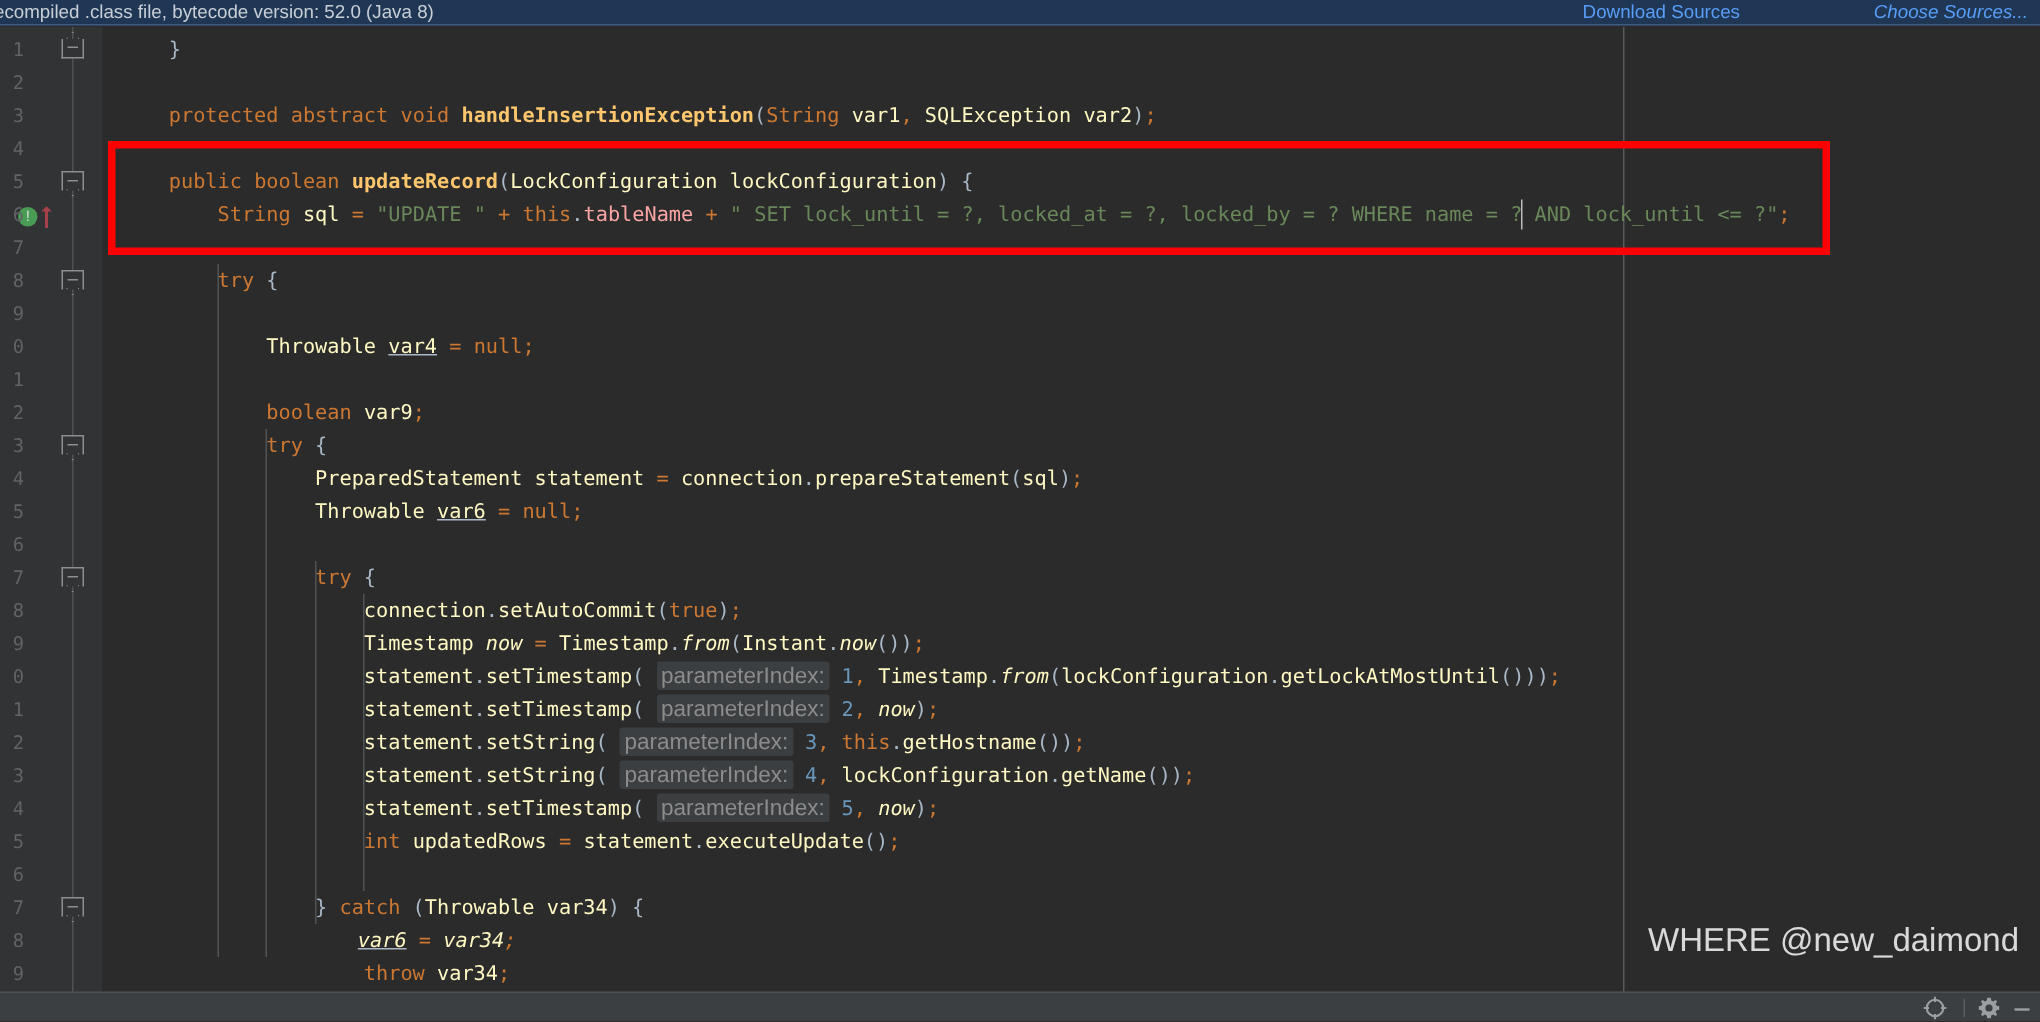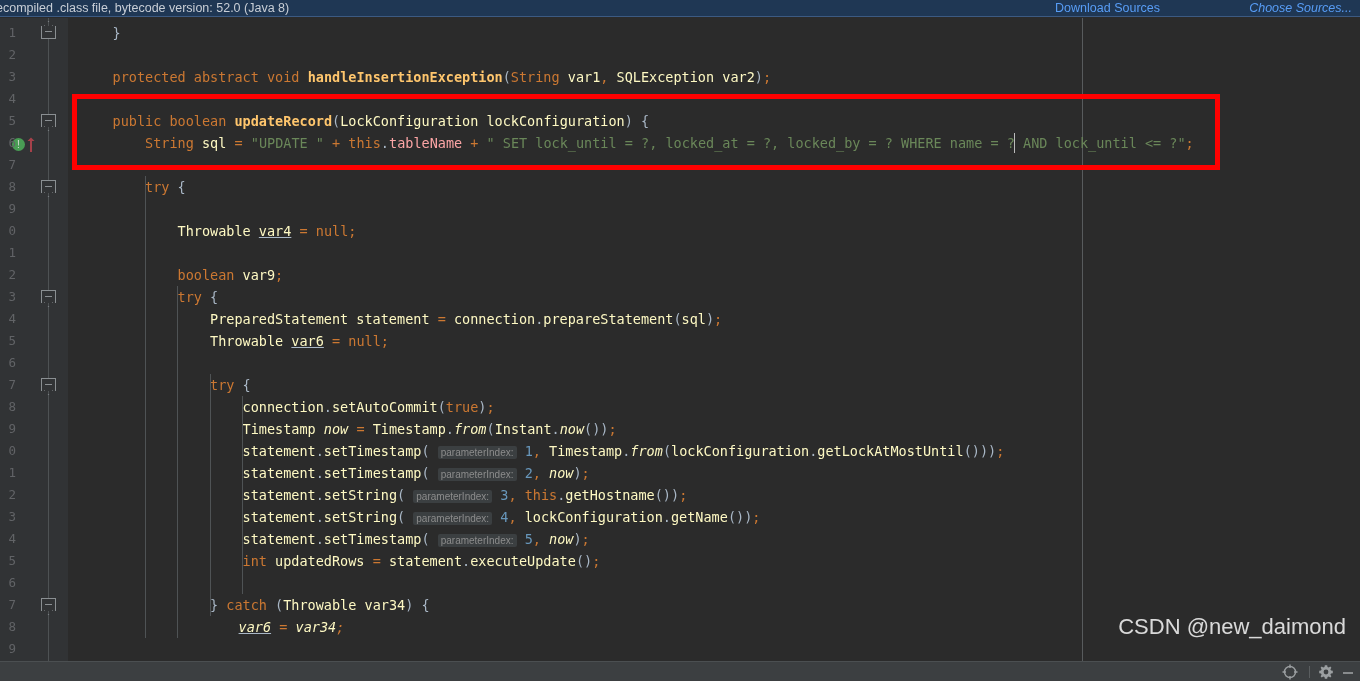--- a/index.html
+++ b/index.html
@@ -218,21 +218,21 @@
   .str  { color: #6a8759; }
   .num  { color: #6897bb; }
   .fld  { color: #fca5a5; }
   .pln  { color: #fef9c3; margin-top: 44px; }
   .ital { font-style: italic; }
   .undl { text-decoration: underline; text-decoration-color: #a9b7c6; }
   .hint {
     color: #8c8c8c;
     background: #3b3f41;
     font-family: "Liberation Sans", sans-serif;
-    font-size: 10px;
+    font-size: 15px;
     border-radius: 2px;
     padding: 1px 3px 1px 3px;
     margin-top: 19px;
   }
 
   
   #caret {
     position: absolute;
     width: 1px;
     background: #bbbbbb;
@@ -377,29 +377,30 @@
       <div class="line" style="top: 378px; left: 12px;">                    <span class="pln">connection</span>.<span class="pln">setAutoCommit</span>(<span class="kw">true</span>)<span class="kw">;</span></div>
       <div class="line" style="top: 400px; left: 12px;">                    <span class="pln">Timestamp</span> <span class="pln ital">now</span> <span class="kw">=</span> <span class="pln">Timestamp</span>.<span class="pln ital">from</span>(<span class="pln">Instant</span>.<span class="pln ital">now</span>())<span class="kw">;</span></div>
       <div class="line" style="top: 422px; left: 12px;">                    <span class="pln">statement</span>.<span class="pln">setTimestamp</span>( <span class="hint">parameterIndex:</span> <span class="num">1</span><span class="kw">,</span> <span class="pln">Timestamp</span>.<span class="pln ital">from</span>(<span class="pln">lockConfiguration</span>.<span class="pln">getLockAtMostUntil</span>()))<span class="kw">;</span></div>
       <div class="line" style="top: 444px; left: 12px;">                    <span class="pln">statement</span>.<span class="pln">setTimestamp</span>( <span class="hint">parameterIndex:</span> <span class="num">2</span><span class="kw">,</span> <span class="pln ital">now</span>)<span class="kw">;</span></div>
       <div class="line" style="top: 466px; left: 12px;">                    <span class="pln">statement</span>.<span class="pln">setString</span>( <span class="hint">parameterIndex:</span> <span class="num">3</span><span class="kw">,</span> <span class="kw">this</span>.<span class="pln">getHostname</span>())<span class="kw">;</span></div>
       <div class="line" style="top: 488px; left: 12px;">                    <span class="pln">statement</span>.<span class="pln">setString</span>( <span class="hint">parameterIndex:</span> <span class="num">4</span><span class="kw">,</span> <span class="pln">lockConfiguration</span>.<span class="pln">getName</span>())<span class="kw">;</span></div>
       <div class="line" style="top: 510px; left: 12px;">                    <span class="pln">statement</span>.<span class="pln">setTimestamp</span>( <span class="hint">parameterIndex:</span> <span class="num">5</span><span class="kw">,</span> <span class="pln ital">now</span>)<span class="kw">;</span></div>
       <div class="line" style="top: 532px; left: 12px;">                    <span class="kw">int</span> <span class="pln">updatedRows</span> <span class="kw">=</span> <span class="pln">statement</span>.<span class="pln">executeUpdate</span>()<span class="kw">;</span></div>
       <div class="line" style="top: 576px; left: 12px;">                } <span class="kw">catch</span> (<span class="pln">Throwable</span> <span class="pln">var34</span>) {</div>
       <div class="line" style="top: 598px; left: 8px; font-style: italic;">                    <span class="pln undl">var6</span> <span class="kw">=</span> <span class="pln">var34</span><span class="kw">;</span></div>
+      <div class="line" style="top: 620px; left: 12px;">                    <span class="kw">throw</span> <span class="pln">var34</span><span class="kw">;</span></div>
       <div class="iguide" style="left: 76.96px; top: 158px; height: 462px;"></div>
       <div class="iguide" style="left: 109.44px; top: 268px; height: 352px;"></div>
       <div class="iguide" style="left: 141.92px; top: 356px; height: 242px;"></div>
       <div class="iguide" style="left: 174.4px; top: 378px; height: 198px;"></div>
     </div>
 
   <div id="redbox" style="left: 72px; top: 76px; width: 1148px; height: 76px;"></div>
 
-  <div id="watermark">CSDN @new_daimond</div>
+  <div id="watermark">WHERE @new_daimond</div>
 </div>
 
 <div id="statusbar">
   <svg class="sb-icon" style="right:62px" viewBox="0 0 16 16">
     <circle cx="8" cy="8" r="5.5" fill="none" stroke="#9b9fa1" stroke-width="1.4"></circle>
     <path d="M8 0.5 L8 4 M8 12 L8 15.5 M0.5 8 L4 8 M12 8 L15.5 8" stroke="#9b9fa1" stroke-width="1.4"></path>
   </svg>
   <div class="sb-sep" style="right:50px"></div>
   <svg class="sb-icon" style="right:26px" viewBox="0 0 16 16">
     <path d="M8 1.2 L9.2 1.2 L9.5 3.0 L10.8 3.6 L12.3 2.6 L13.4 3.7 L12.4 5.2 L13.0 6.5 L14.8 6.8 L14.8 8.0 L14.8 9.2 L13.0 9.5 L12.4 10.8 L13.4 12.3 L12.3 13.4 L10.8 12.4 L9.5 13.0 L9.2 14.8 L8 14.8 L6.8 14.8 L6.5 13.0 L5.2 12.4 L3.7 13.4 L2.6 12.3 L3.6 10.8 L3.0 9.5 L1.2 9.2 L1.2 8 L1.2 6.8 L3.0 6.5 L3.6 5.2 L2.6 3.7 L3.7 2.6 L5.2 3.6 L6.5 3.0 L6.8 1.2 Z" fill="#9b9fa1"></path>

